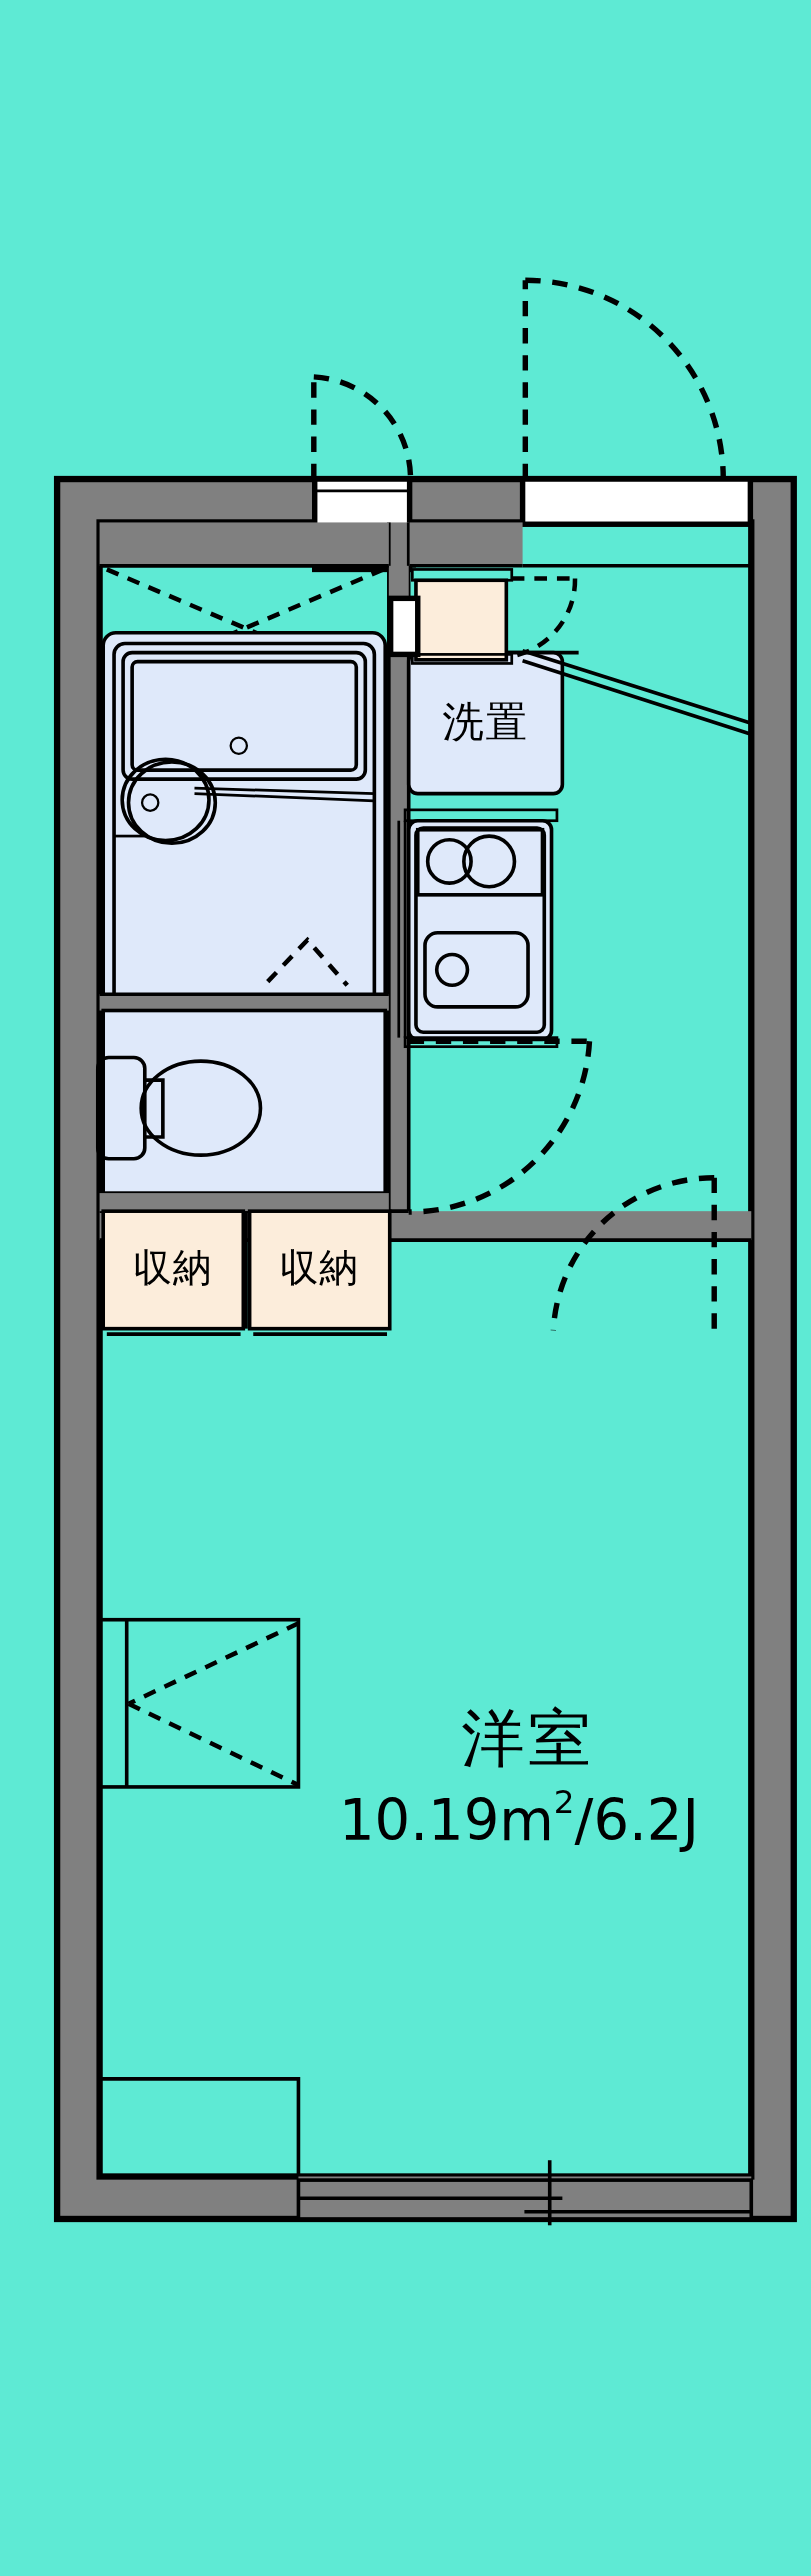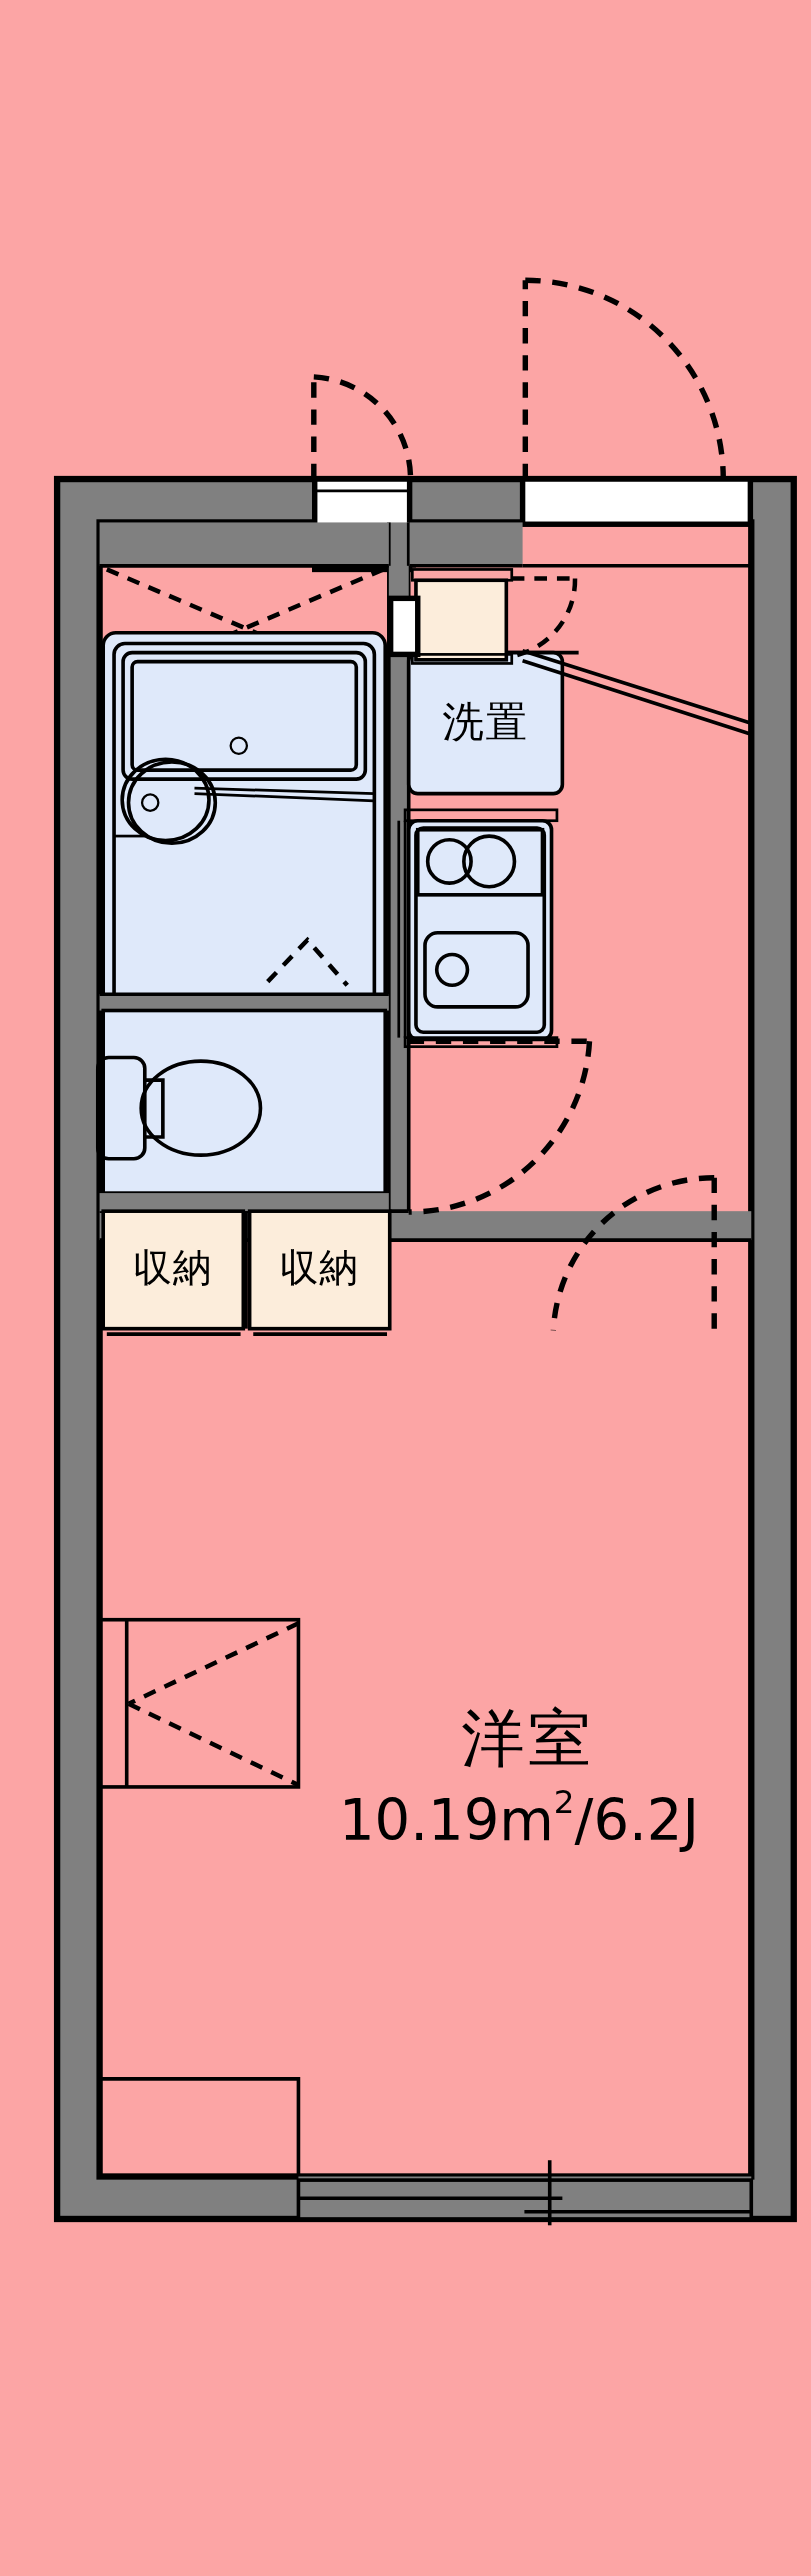--- a/index.html
+++ b/index.html
@@ -7,21 +7,21 @@
   body{
     font-family:"Liberation Sans","DejaVu Sans",sans-serif;
     width:812px;
     height:2576px;
     overflow:hidden;
   }
   #plan-root{
     position:relative;
     width:812px;
     height:2576px;
-    background:#fca5a5;
+    background:#5eead4;
   }
   svg#floorplan{
     display:block;
     width:812px;
     height:2576px;
   }
   .wall-fill{fill:#808080;stroke:none;}
   .wall-outline{fill:none;stroke:#000000;stroke-width:7;}
   .thin{fill:none;stroke:#000000;stroke-width:4;}
   .thin2{fill:none;stroke:#000000;stroke-width:3;}

